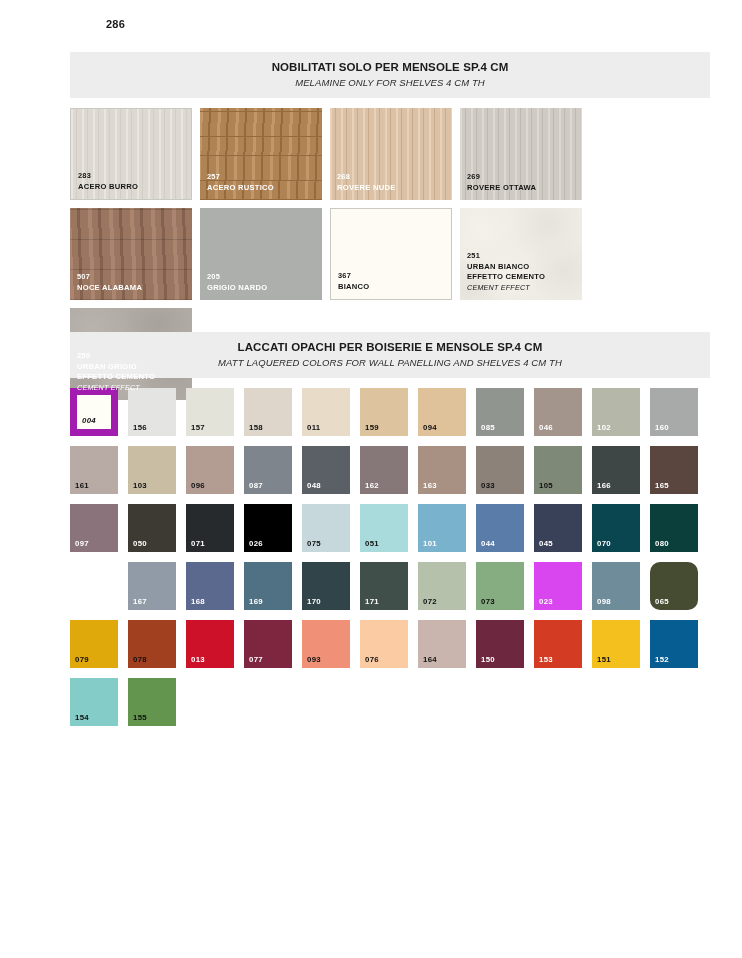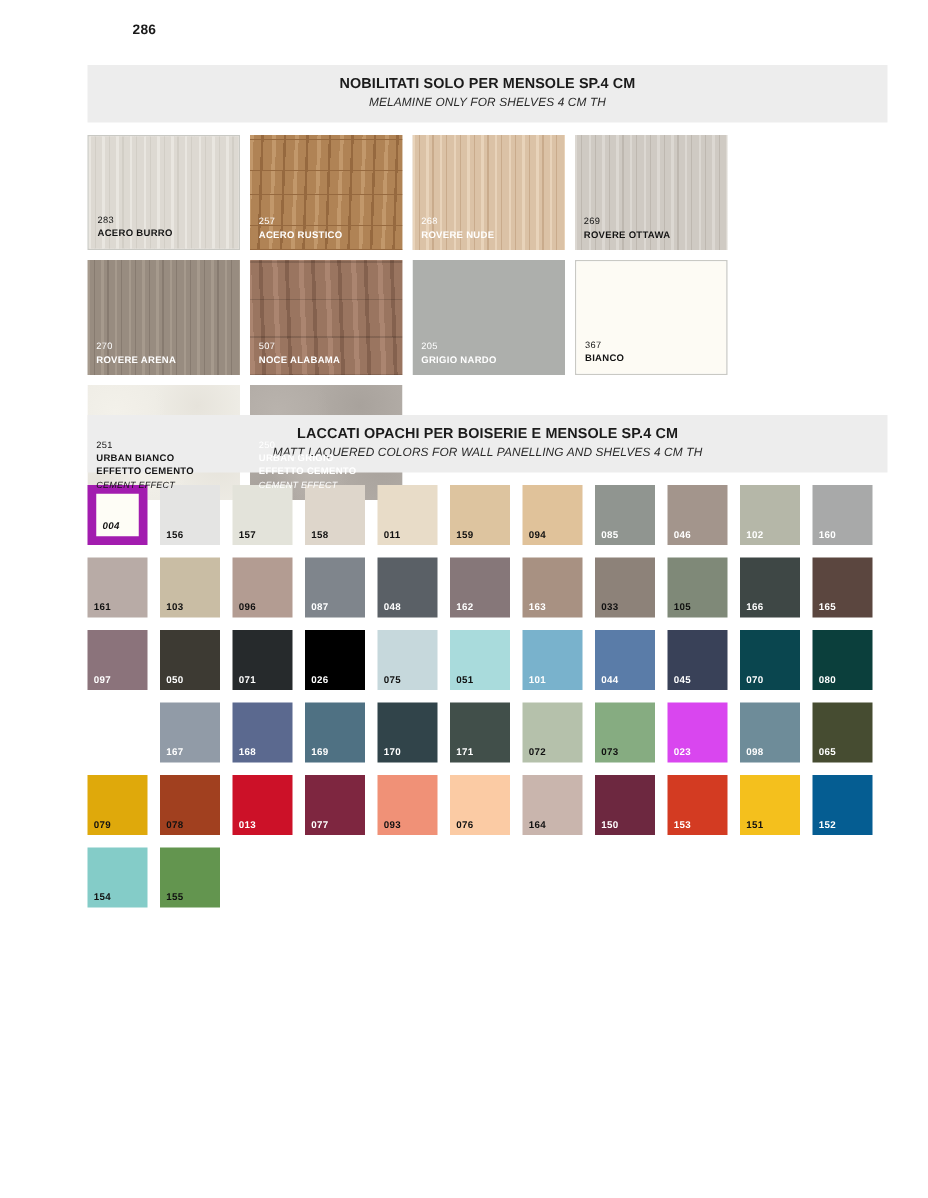--- a/index.html
+++ b/index.html
@@ -91,21 +91,21 @@
   }
   .mat-caption {
     position: absolute;
     left: 7px;
     bottom: 7px;
     line-height: 10.5px;
     z-index: 2;
   }
   .mat-code {
     font-size: 7.4px;
-    font-weight: normal;
+    font-weight: bold;
     letter-spacing: 0.25px;
     display: block;
   }
   .mat-name {
     font-size: 7.6px;
     font-weight: bold;
     letter-spacing: 0.25px;
     display: block;
     white-space: nowrap;
   }
@@ -198,27 +198,20 @@
           </div>
         </div>
         <div class="material-swatch txt-dark">
           <div class="mat-fill" style="background-color:#cfcac3;background-image:repeating-linear-gradient(90deg,#dcd8d2 0px,#dcd8d2 2px,#cfcac3 2px,#cfcac3 5px,#beb8b0 5px,#beb8b0 6px,#cfcac3 6px,#cfcac3 11px),repeating-linear-gradient(90deg, rgba(0,0,0,0.05) 0px, rgba(0,0,0,0.05) 1px, rgba(255,255,255,0.04) 1px, rgba(255,255,255,0.04) 4px)"></div>
           <div class="mat-caption">
             <span class="mat-code">269</span>
             <span class="mat-name">ROVERE OTTAWA</span>
           </div>
         </div>
         <div class="material-swatch txt-light">
-          <div class="mat-fill" style="background-color:#988c80;background-image:repeating-linear-gradient(90deg,#a69a8d 0px,#a69a8d 2px,#988c80 2px,#988c80 5px,#877b70 5px,#877b70 6px,#988c80 6px,#988c80 11px),repeating-linear-gradient(90deg, rgba(0,0,0,0.05) 0px, rgba(0,0,0,0.05) 1px, rgba(255,255,255,0.04) 1px, rgba(255,255,255,0.04) 4px)"></div>
-          <div class="mat-caption">
-            <span class="mat-code">270</span>
-            <span class="mat-name">ROVERE ARENA</span>
-          </div>
-        </div>
-        <div class="material-swatch txt-light">
           <div class="mat-fill" style="background-color:#9a7560;background-image:repeating-linear-gradient(0deg, rgba(0,0,0,0.14) 0px, rgba(0,0,0,0.14) 1px, rgba(0,0,0,0) 1px, rgba(0,0,0,0) 30px),repeating-linear-gradient(88deg,#ab8570 0px,#ab8570 4px,#9a7560 4px,#9a7560 10px,#84614e 10px,#84614e 13px,#9a7560 13px,#9a7560 21px),radial-gradient(ellipse 26px 12px at 50% 55%, rgba(255,255,255,0.16) 0%, rgba(255,255,255,0) 72%)"></div>
           <div class="mat-caption">
             <span class="mat-code">507</span>
             <span class="mat-name">NOCE ALABAMA</span>
           </div>
         </div>
         <div class="material-swatch txt-light">
           <div class="mat-fill" style="background-color:#adafac;"></div>
           <div class="mat-caption">
             <span class="mat-code">205</span>
@@ -381,21 +374,21 @@
         </div>
         <div class="color-swatch dark-text" style="background-color: rgb(134, 172, 129);">
           <span class="color-code">073</span>
         </div>
         <div class="color-swatch light-text" style="background-color: #d946ef;">
           <span class="color-code">023</span>
         </div>
         <div class="color-swatch light-text" style="background-color: rgb(110, 140, 153);">
           <span class="color-code">098</span>
         </div>
-        <div class="color-swatch light-text" style="background-color: rgb(70, 76, 49);">
+        <div class="color-swatch light-text" style="background-color: rgb(70, 76, 49); border-radius: 10px;">
           <span class="color-code">065</span>
         </div>
         <div class="color-swatch dark-text" style="background-color: rgb(223, 169, 11);">
           <span class="color-code">079</span>
         </div>
         <div class="color-swatch dark-text" style="background-color: rgb(161, 64, 31);">
           <span class="color-code">078</span>
         </div>
         <div class="color-swatch light-text" style="background-color: rgb(204, 17, 40);">
           <span class="color-code">013</span>

